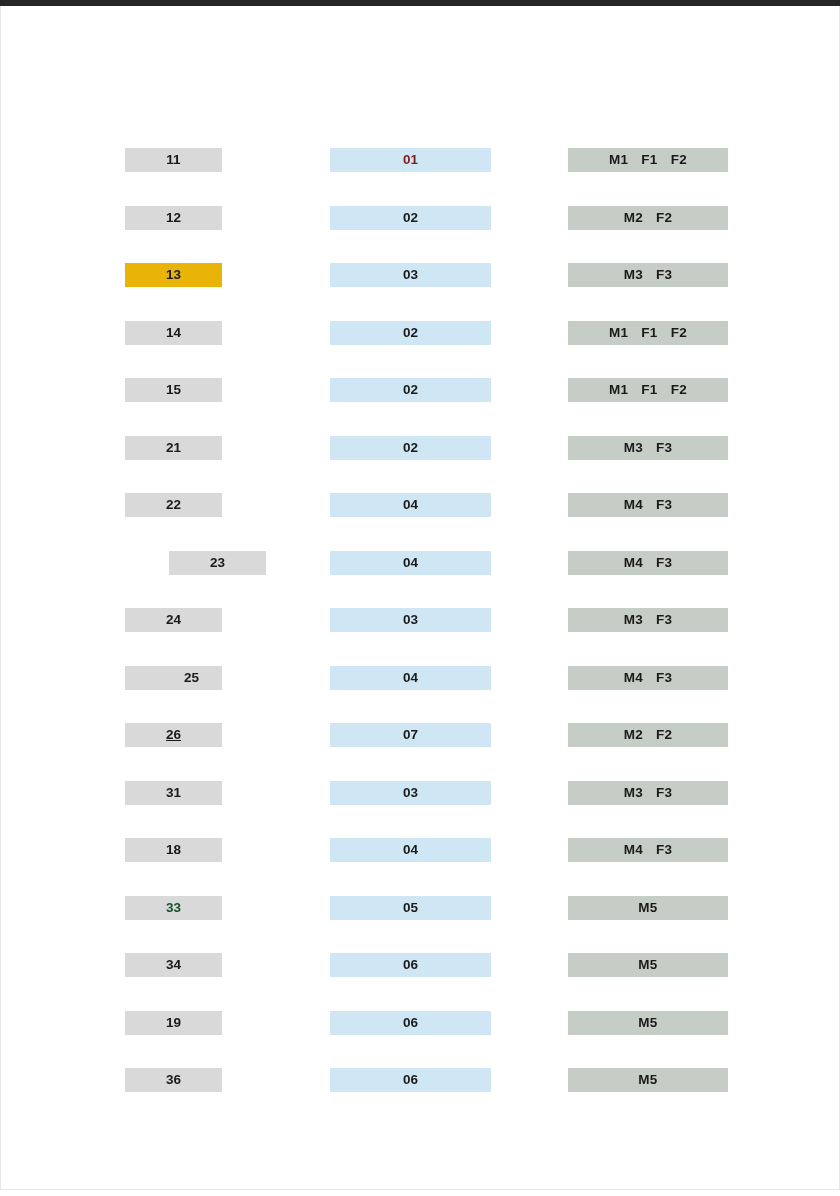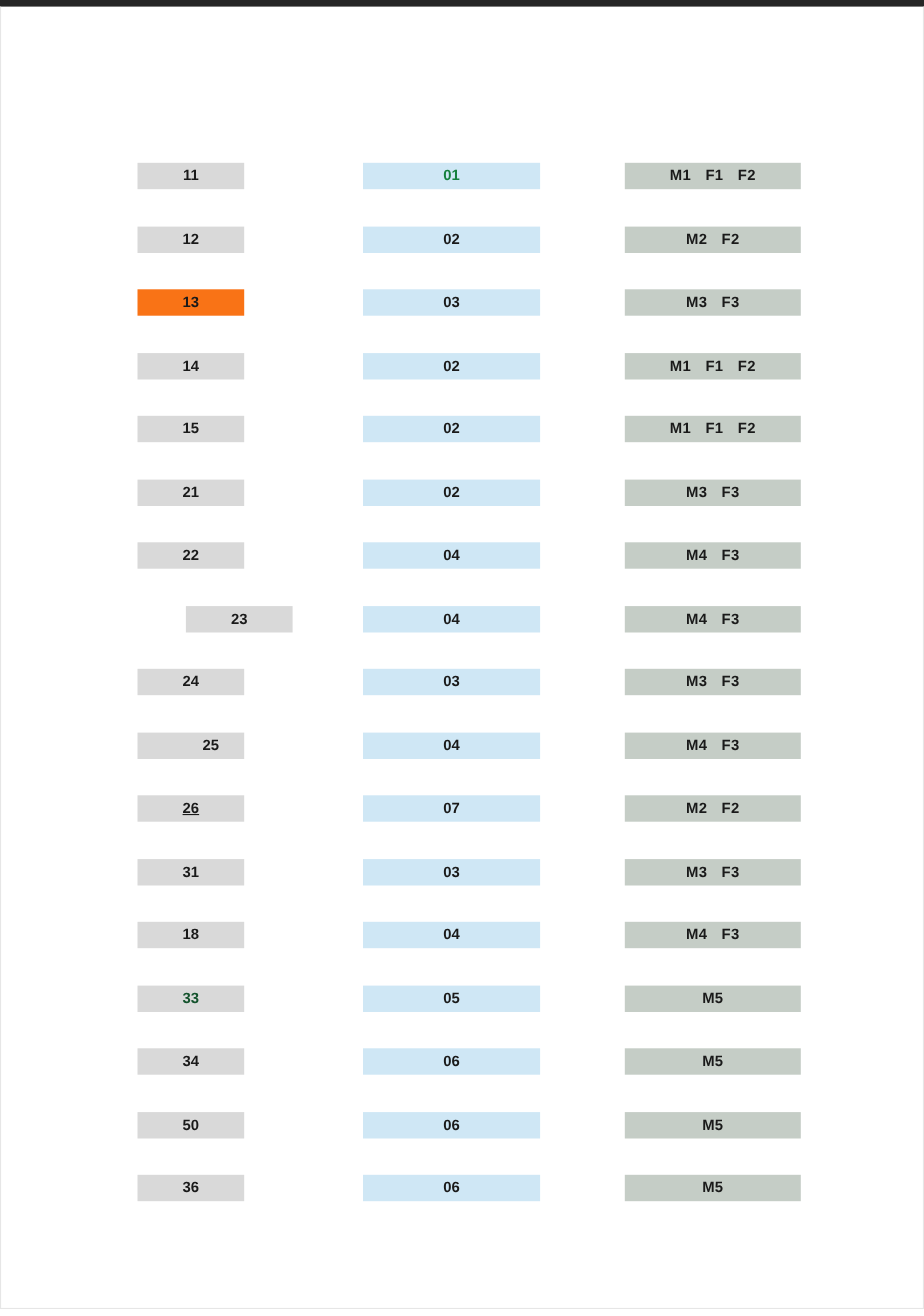--- a/index.html
+++ b/index.html
@@ -119,30 +119,30 @@
 
   <div id="top-band" style="background: rgb(38, 38, 38);"></div>
   <div id="page-border-left"></div>
   <div id="page-border-right"></div>
   <div id="page-border-bottom"></div>
 
 
   <div id="combination-table">
       <div class="table-row">
         <div class="cell cell-group" style="background: rgb(217, 217, 217); color: rgb(26, 26, 26);">11</div>
-        <div class="cell cell-code" style="background: rgb(207, 231, 245); color: #15803d;">01</div>
+        <div class="cell cell-code" style="background: rgb(207, 231, 245); color: #7f1d1d;">01</div>
         <div class="cell cell-tags" style="background: rgb(197, 205, 198); color: rgb(26, 26, 26);"><span class="tag">M1</span><span class="tag">F1</span><span class="tag">F2</span></div>
       </div>
       <div class="table-row">
         <div class="cell cell-group" style="background: rgb(217, 217, 217); color: rgb(26, 26, 26);">12</div>
         <div class="cell cell-code" style="background: rgb(207, 231, 245); color: rgb(26, 26, 26);">02</div>
         <div class="cell cell-tags" style="background: rgb(197, 205, 198); color: rgb(26, 26, 26);"><span class="tag">M2</span><span class="tag">F2</span></div>
       </div>
       <div class="table-row">
-        <div class="cell cell-group" style="background: #f97316; color: rgb(26, 26, 26);">13</div>
+        <div class="cell cell-group" style="background: #eab308; color: rgb(26, 26, 26);">13</div>
         <div class="cell cell-code" style="background: rgb(207, 231, 245); color: rgb(26, 26, 26);">03</div>
         <div class="cell cell-tags" style="background: rgb(197, 205, 198); color: rgb(26, 26, 26);"><span class="tag">M3</span><span class="tag">F3</span></div>
       </div>
       <div class="table-row">
         <div class="cell cell-group" style="background: rgb(217, 217, 217); color: rgb(26, 26, 26);">14</div>
         <div class="cell cell-code" style="background: rgb(207, 231, 245); color: rgb(26, 26, 26);">02</div>
         <div class="cell cell-tags" style="background: rgb(197, 205, 198); color: rgb(26, 26, 26);"><span class="tag">M1</span><span class="tag">F1</span><span class="tag">F2</span></div>
       </div>
       <div class="table-row">
         <div class="cell cell-group" style="background: rgb(217, 217, 217); color: rgb(26, 26, 26);">15</div>
@@ -193,21 +193,21 @@
         <div class="cell cell-group" style="background: rgb(217, 217, 217); color: #14532d;">33</div>
         <div class="cell cell-code" style="background: rgb(207, 231, 245); color: rgb(26, 26, 26);">05</div>
         <div class="cell cell-tags" style="background: rgb(197, 205, 198); color: rgb(26, 26, 26);"><span class="tag">M5</span></div>
       </div>
       <div class="table-row">
         <div class="cell cell-group" style="background: rgb(217, 217, 217); color: rgb(26, 26, 26);">34</div>
         <div class="cell cell-code" style="background: rgb(207, 231, 245); color: rgb(26, 26, 26);">06</div>
         <div class="cell cell-tags" style="background: rgb(197, 205, 198); color: rgb(26, 26, 26);"><span class="tag">M5</span></div>
       </div>
       <div class="table-row">
-        <div class="cell cell-group" style="background: rgb(217, 217, 217); color: rgb(26, 26, 26);">50</div>
+        <div class="cell cell-group" style="background: rgb(217, 217, 217); color: rgb(26, 26, 26);">19</div>
         <div class="cell cell-code" style="background: rgb(207, 231, 245); color: rgb(26, 26, 26);">06</div>
         <div class="cell cell-tags" style="background: rgb(197, 205, 198); color: rgb(26, 26, 26);"><span class="tag">M5</span></div>
       </div>
       <div class="table-row">
         <div class="cell cell-group" style="background: rgb(217, 217, 217); color: rgb(26, 26, 26);">36</div>
         <div class="cell cell-code" style="background: rgb(207, 231, 245); color: rgb(26, 26, 26);">06</div>
         <div class="cell cell-tags" style="background: rgb(197, 205, 198); color: rgb(26, 26, 26);"><span class="tag">M5</span></div>
       </div>
     </div>
 

